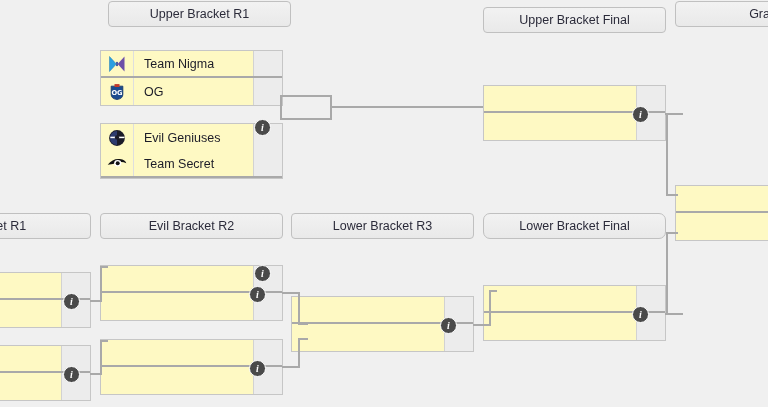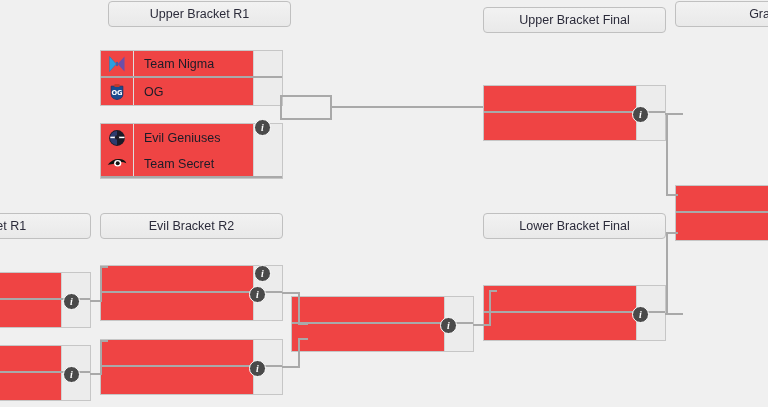--- a/index.html
+++ b/index.html
@@ -35,21 +35,21 @@
     box-sizing:border-box;
     border:1px solid #c6c6c6;
     background:#f0f0f0;
   }
   .team-row{
     position:relative;
     height:27px;
     box-sizing:border-box;
     display:flex;
     align-items:center;
-    background:#ef4444;
+    background:#fef9c3;
   }
   .team-row.top{border-bottom:2px solid #a9a9a9;}
   .logo-cell{
     width:32px;height:100%;
     display:flex;align-items:center;justify-content:center;
     flex:0 0 32px;
     border-right:1px solid #dedede;
   }
   .name-cell{
     flex:1 1 auto;
@@ -114,22 +114,25 @@
   </div>
 
   <div class="round-header" style="left:-92px;top:213px;width:183px;">
     <span>racket R1</span>
   </div>
 
   <div class="round-header" style="left:100px;top:213px;width:183px;">
     <span>Evil Bracket R2</span>
   </div>
 
-
-  <div class="round-header" style="left:483px;top:213px;width:183px;">
+  <div class="round-header" style="left:291px;top:213px;width:183px;">
+    <span>Lower Bracket R3</span>
+  </div>
+
+  <div class="round-header" style="left:483px;top:213px;width:183px;border-radius:7px;">
     <span>Lower Bracket Final</span>
   </div>
 
   <div class="conn h" style="left:282px;top:95px;width:50px;"></div>
   <div class="conn v" style="left:280px;top:95px;height:24px;"></div>
   <div class="conn h" style="left:280px;top:118px;width:52px;"></div>
   <div class="conn v" style="left:330px;top:95px;height:25px;"></div>
   <div class="conn h" style="left:330px;top:106px;width:153px;"></div>
 
   <div class="conn h" style="left:665px;top:113px;width:18px;"></div>

